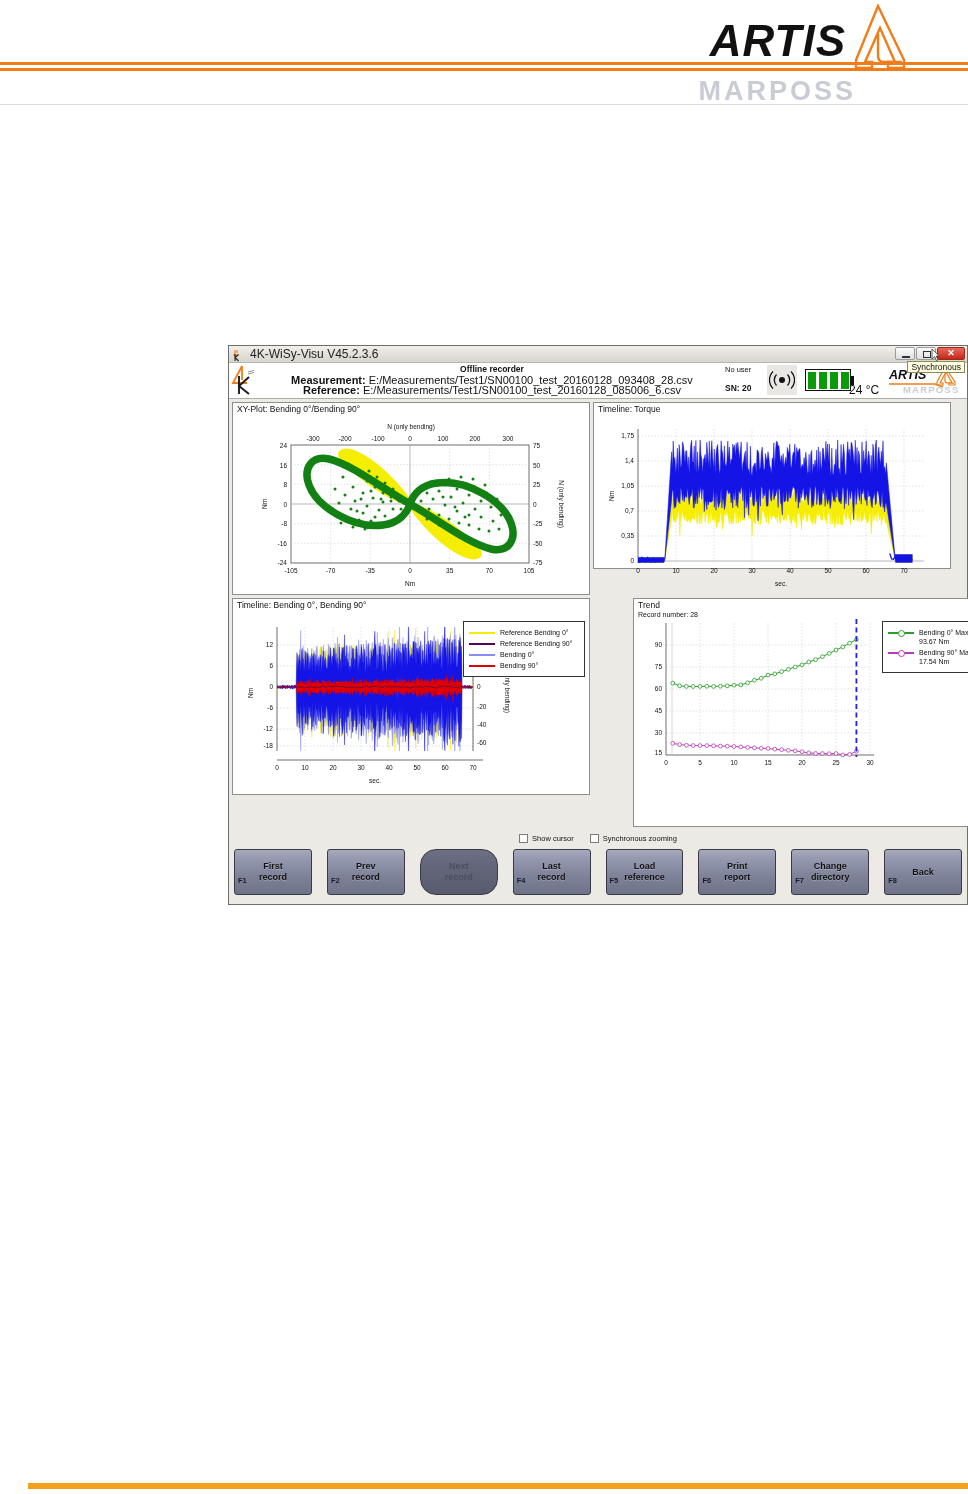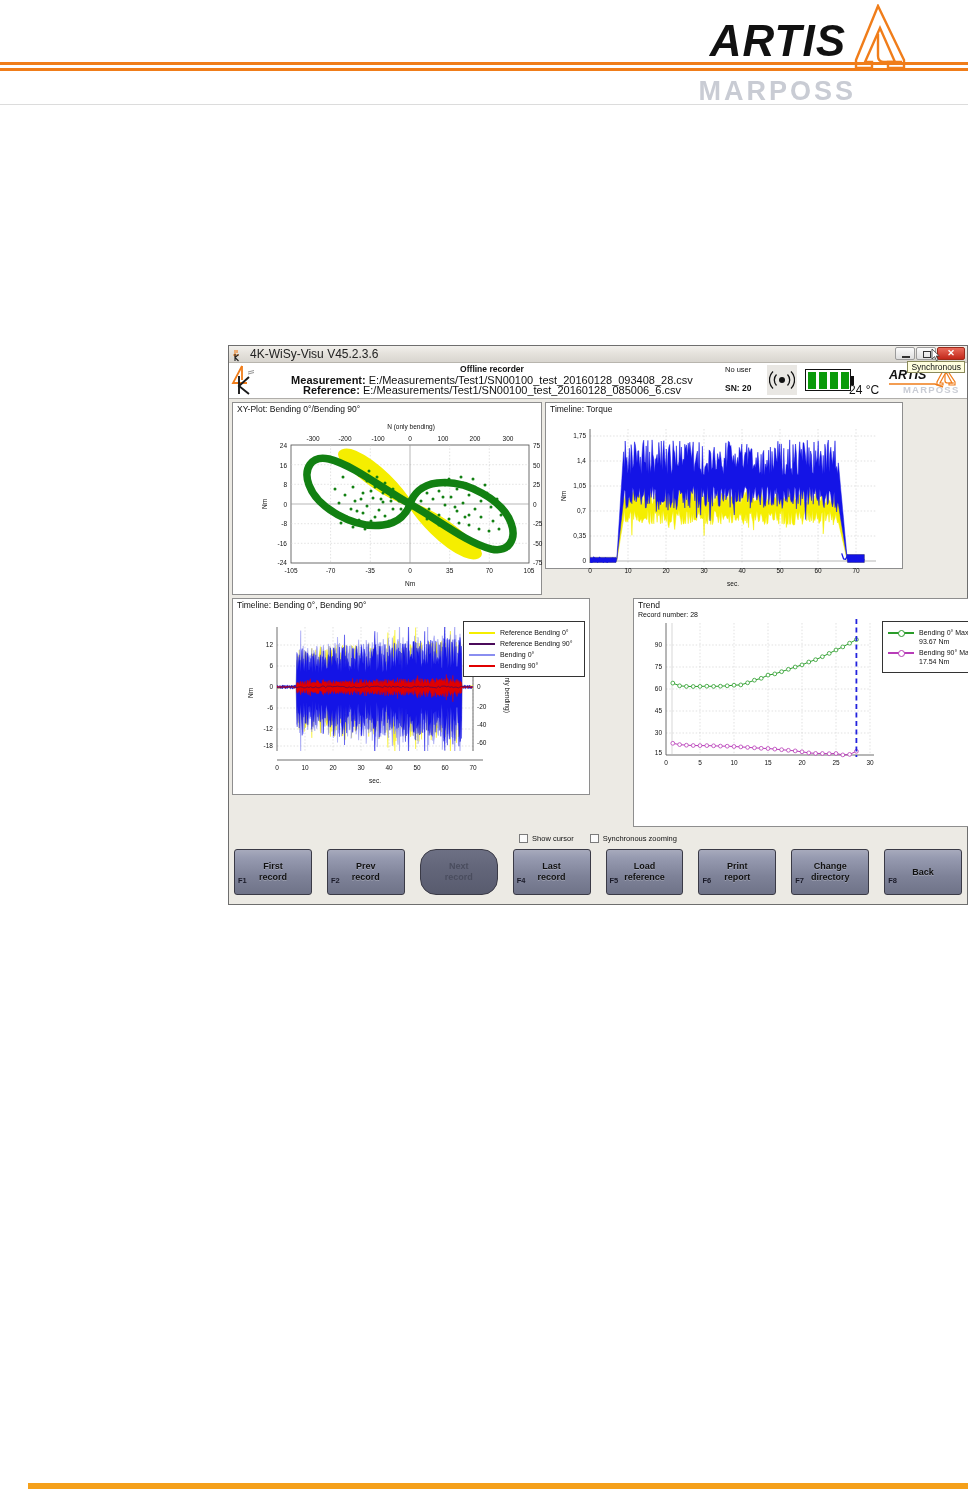--- a/index.html
+++ b/index.html
@@ -276,21 +276,21 @@
           <text x="16" y="27" font-family="Liberation Sans, sans-serif" font-size="9.5" font-weight="bold" letter-spacing="1.2" fill="#c9ccd4">MARPOSS</text>
         </svg>
       </div>
     </div>
   </div>
 
   <div class="plots">
 
     <div class="plot-row">
 
-      <div class="panel" style="width:310px;height:193px;text-align:right;">
+      <div class="panel" style="width:358px;height:193px;text-align:right;">
         <div class="panel-title">XY-Plot:  Bending 0°/Bending 90°</div>
         <svg width="356" height="191" viewBox="0 0 356 191">
 
           <text x="178" y="26" font-size="6.5" text-anchor="middle" fill="#111" font-family="Liberation Sans, sans-serif">N (only bending)</text>
 
           <rect x="58" y="42" width="238" height="118" fill="#fff" stroke="#4a4a4a" stroke-width="0.8"></rect>
 
           <g stroke="#cfcfcf" stroke-width="0.6" stroke-dasharray="1.5,1.8">
             <line x1="97.6" y1="42" x2="97.6" y2="160"></line>
               <line x1="137.3" y1="42" x2="137.3" y2="160"></line>

